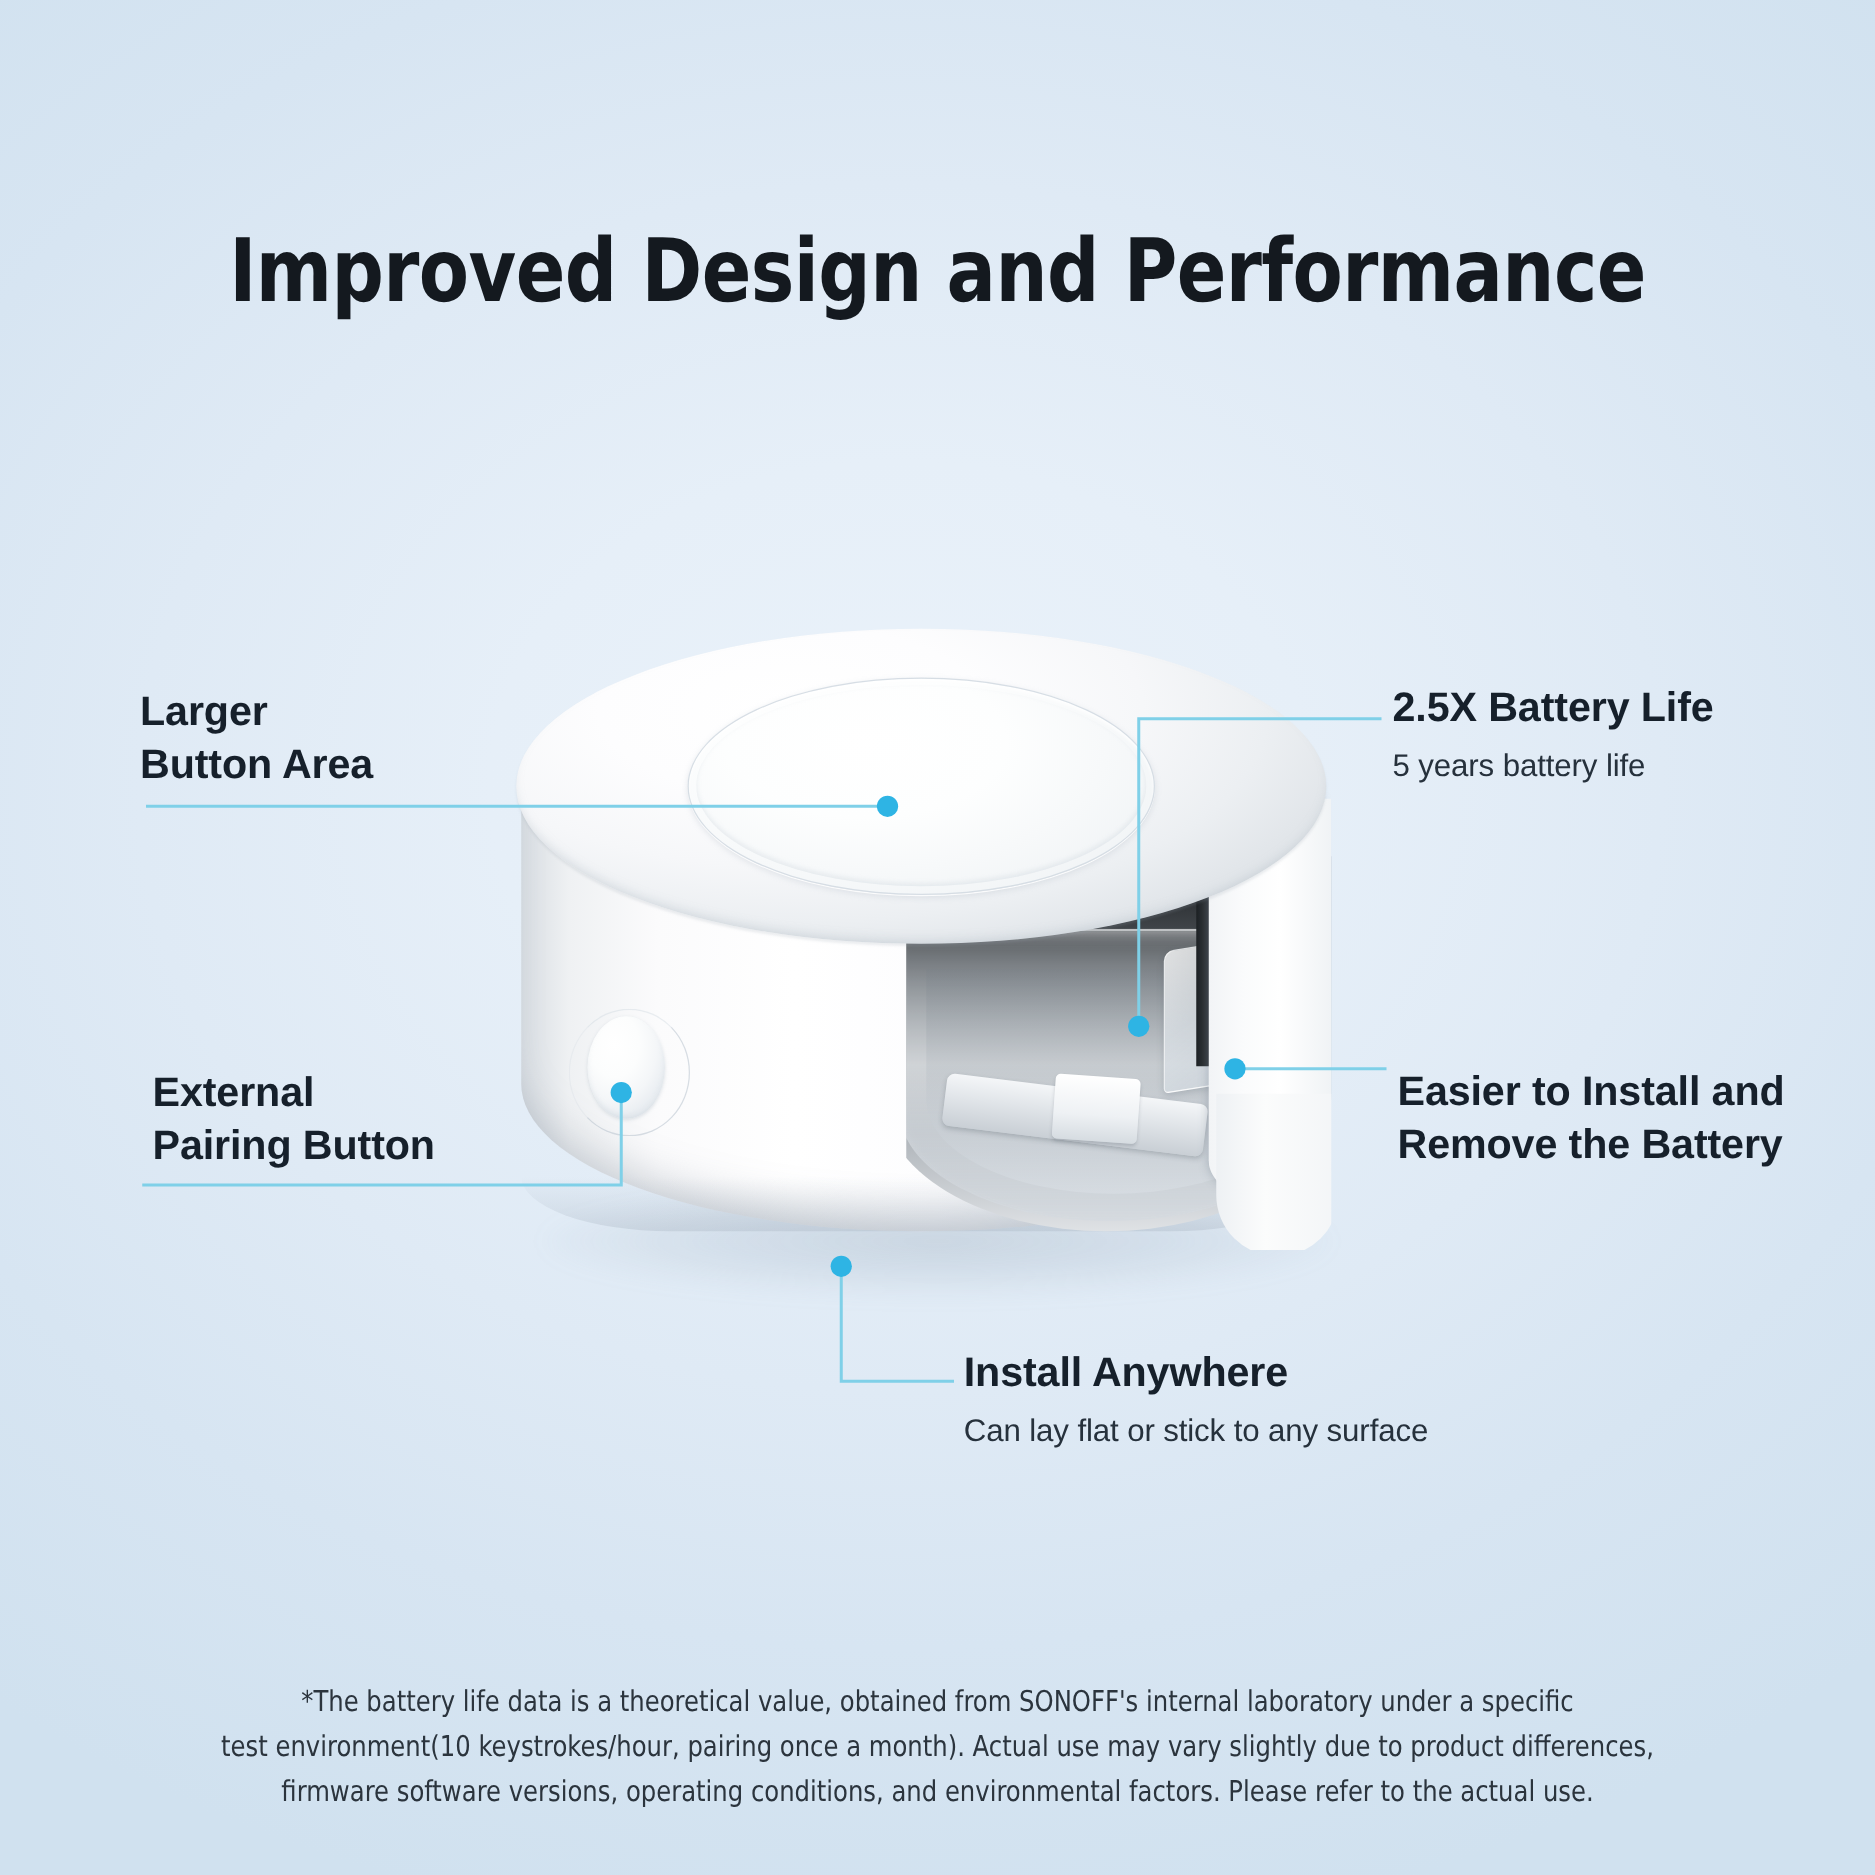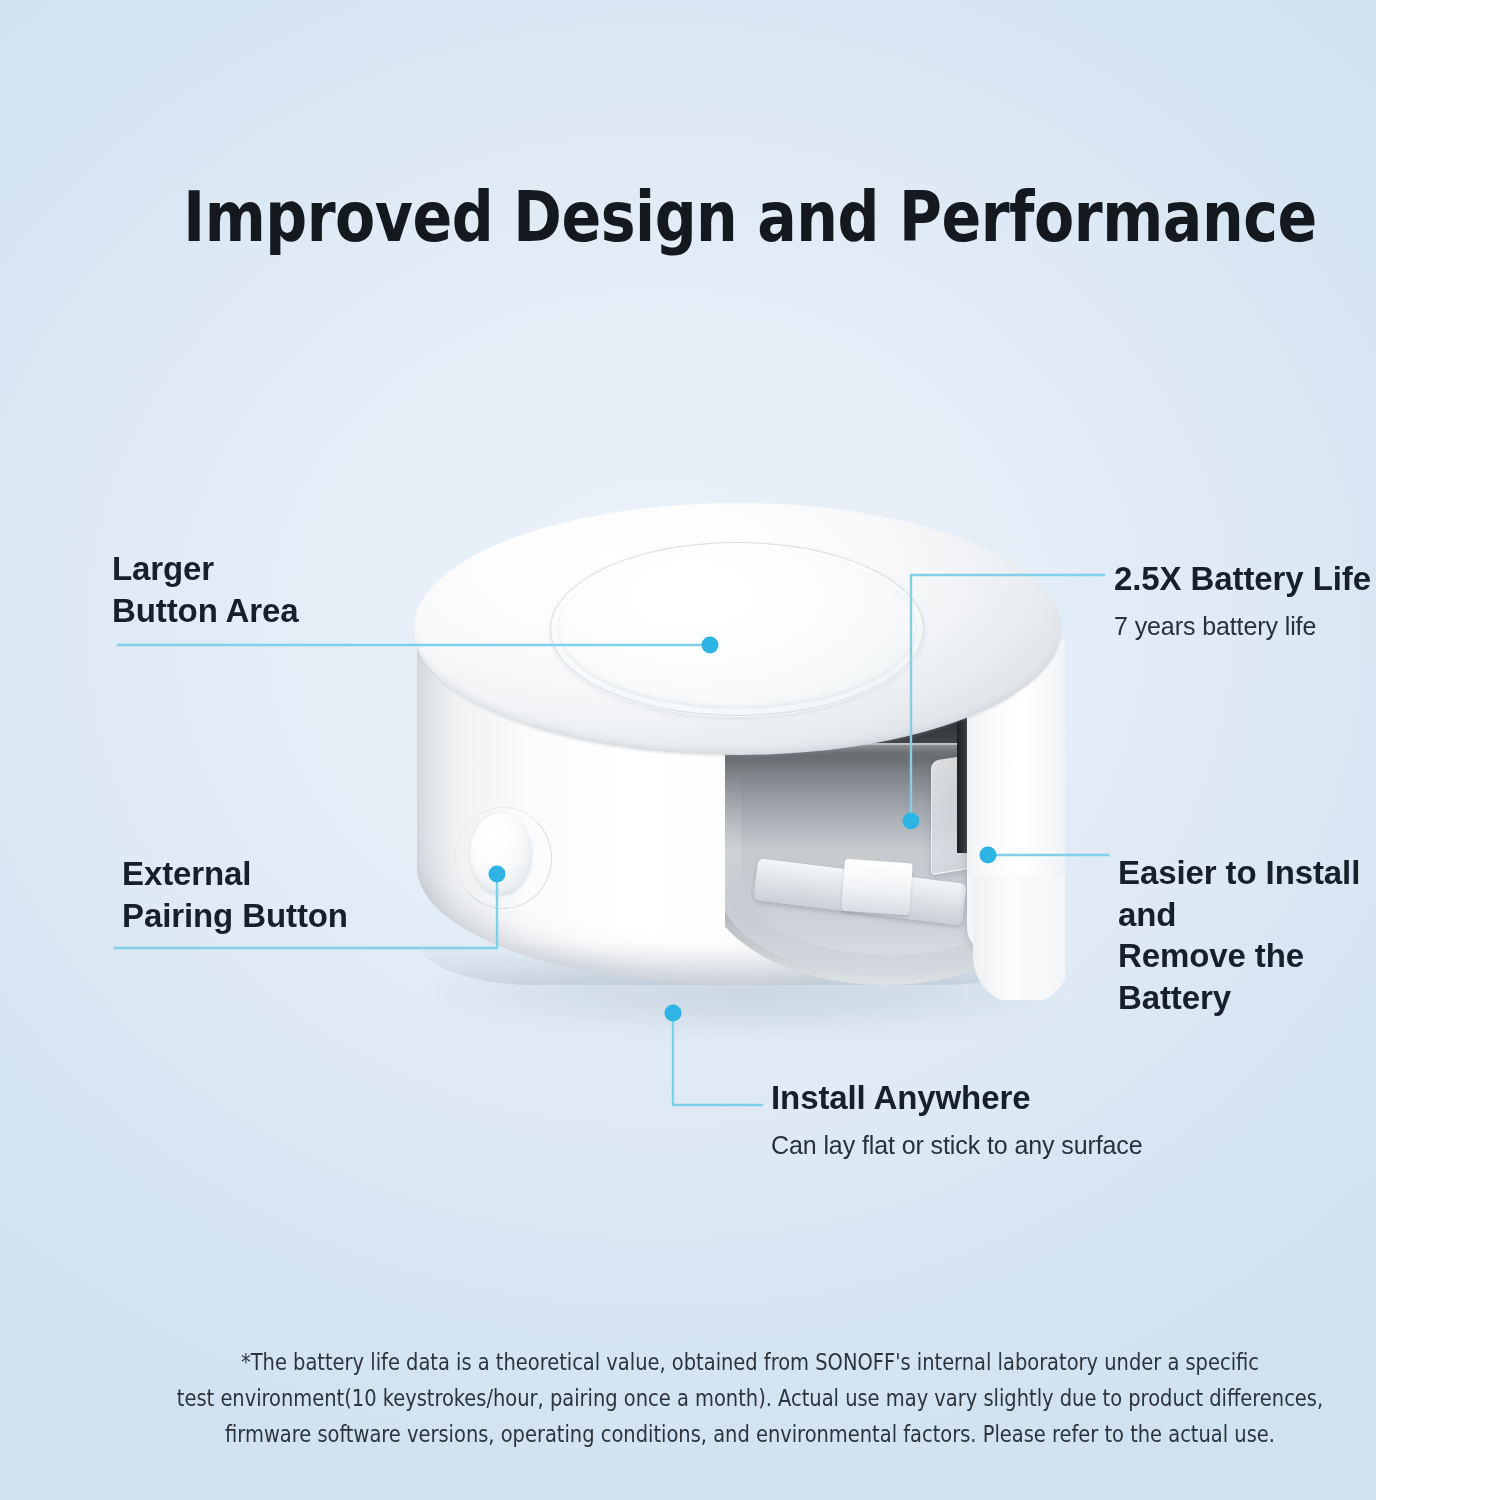--- a/index.html
+++ b/index.html
@@ -8,21 +8,21 @@
   }
   body {
     width: 1500px;
     height: 1500px;
     font-family: "Liberation Sans", sans-serif;
     overflow: hidden;
   }
 
   #infographic {
     position: relative;
-    width: 1376px;
+    width: 1500px;
     height: 1500px;
     background:
       radial-gradient(ellipse 78% 62% at 48% 42%,
         #eaf2fa 0%,
         #e6eff8 28%,
         #dfeaf5 52%,
         #d7e5f2 74%,
         #d0e1ef 100%);
     overflow: hidden;
   }
@@ -58,21 +58,21 @@
     font-size: 25px;
     font-weight: 400;
     color: #26313c;
     line-height: 1.3;
     margin-top: 10px;
     letter-spacing: -0.1px;
   }
 
   #callout-larger-button   { left: 112px; top: 548px; }
   #callout-external-pair   { left: 122px; top: 853px; }
-  #callout-battery-life    { left: 1114px; top: 558px; }
+  #callout-battery-life    { left: 1114px; top: 545px; }
   #callout-easier-battery  { left: 1118px; top: 852px; }
   #callout-install-anywhere{ left: 771px; top: 1077px; }
 
   
   #leaders {
     position: absolute;
     left: 0; top: 0;
     width: 1500px; height: 1500px;
     pointer-events: none;
   }
@@ -421,21 +421,21 @@
 Button Area</div>
   </div>
 
   <div class="callout" id="callout-external-pair">
     <div class="head">External
 Pairing Button</div>
   </div>
 
   <div class="callout" id="callout-battery-life">
     <div class="head">2.5X Battery Life</div>
-    <div class="sub">7 years battery life</div>
+    <div class="sub">5 years battery life</div>
   </div>
 
   <div class="callout" id="callout-easier-battery">
     <div class="head">Easier to Install and
 Remove the Battery</div>
   </div>
 
   <div class="callout" id="callout-install-anywhere">
     <div class="head">Install Anywhere</div>
     <div class="sub">Can lay flat or stick to any surface</div>

